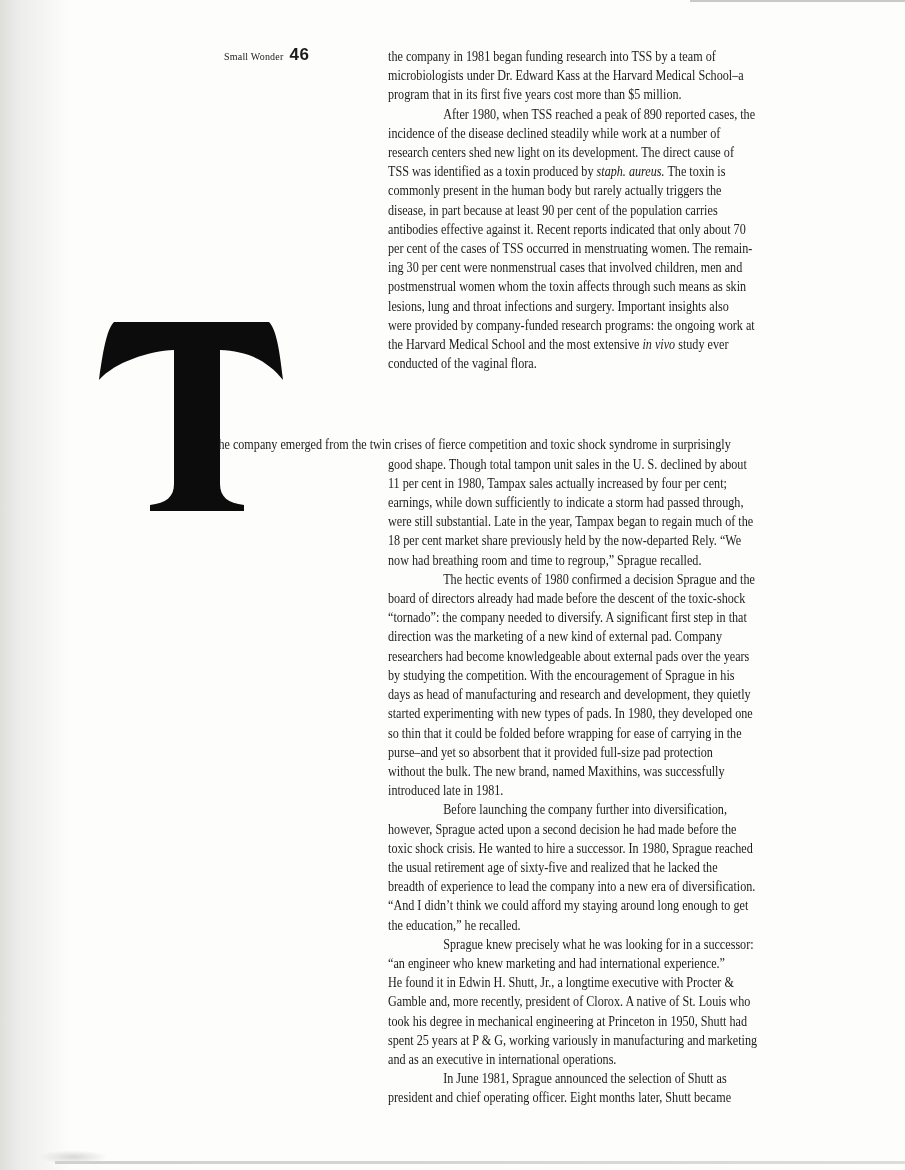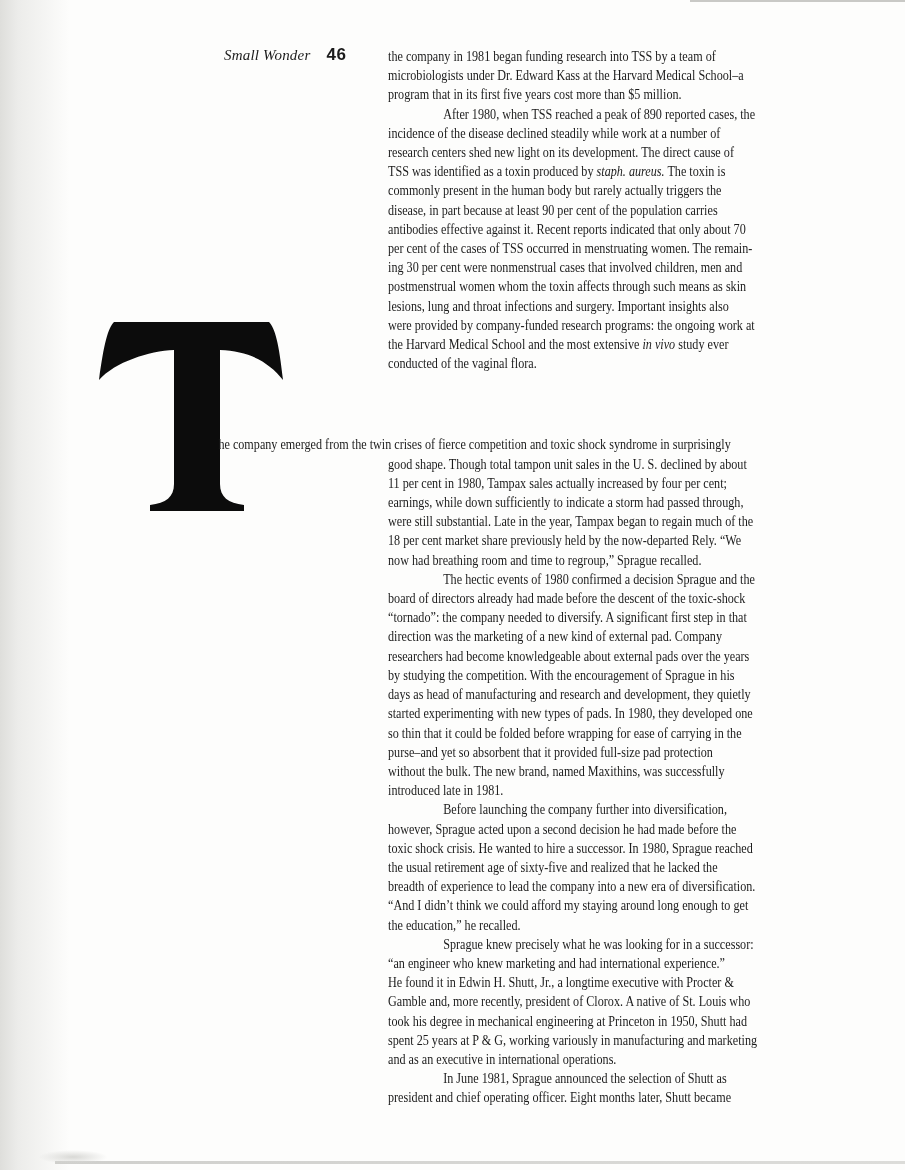--- a/index.html
+++ b/index.html
@@ -28,31 +28,30 @@
   .edge-bottom-smudge{
     position:absolute;top:1150px;left:38px;width:70px;height:14px;
     background:radial-gradient(ellipse at center,#d8d8d5 0%,rgba(255,255,255,0) 70%);
   }
   
   .running-head{
     position:absolute;left:224px;top:45px;
     white-space:nowrap;
   }
   .running-head .rh-title{
-    font-style:italic;
-    font-size:15px;
+    font-size:10px;
     letter-spacing:0.2px;
     text-align:center;
   }
   .running-head .rh-num{
     font-family:"Liberation Sans", sans-serif;
     font-weight:bold;
     font-size:17px;
     letter-spacing:0.5px;
-    margin-left:16px;
+    margin-left:6px;
   }
   
   .dropcap-svg{
     position:absolute;left:99px;top:318px;
     width:186px;height:196px;
   }
   
   .text-col{
     position:absolute;left:388px;top:46px;
     width:540px;

